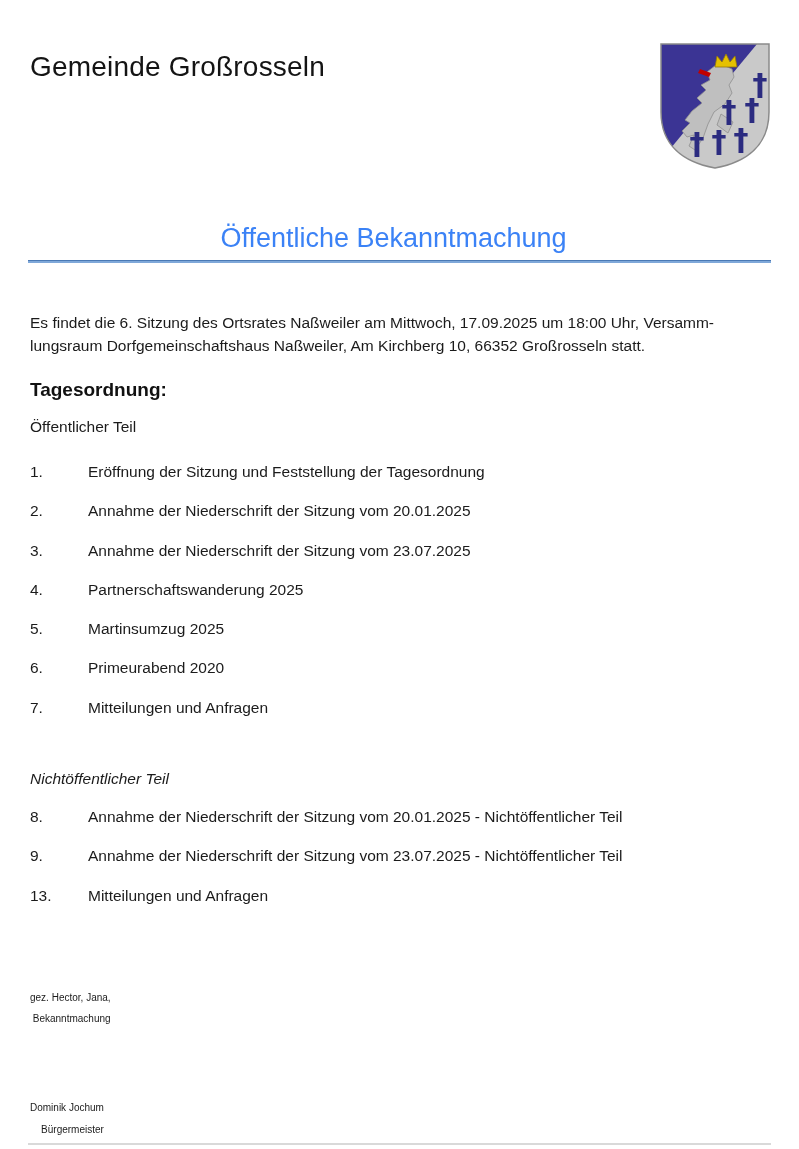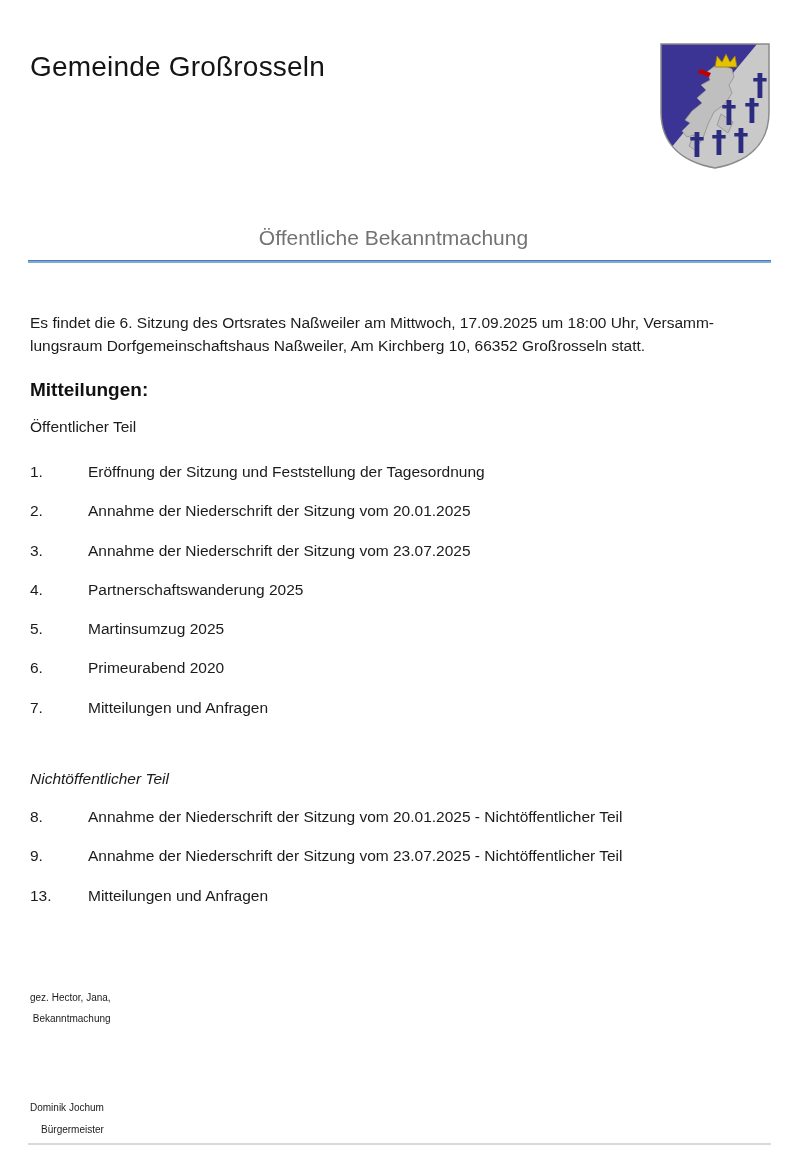--- a/index.html
+++ b/index.html
@@ -2,21 +2,21 @@
 <html><head>
 <meta charset="utf-8">
 <style>
   html,body{margin:0;padding:0;background:#ffffff;}
   .page{
     position:relative;width:787px;height:1149px;background:#ffffff;
     font-family:"Liberation Sans","DejaVu Sans",sans-serif;color:#1b1b1b;overflow:hidden;
   }
   .brand{position:absolute;left:30px;top:50px;font-size:28px;line-height:34px;color:#141414;font-weight:400;letter-spacing:0.2px;}
   .coa{position:absolute;left:659px;top:42px;}
-  .doc-title{position:absolute;left:0;top:222px;width:100%;text-align:center;font-size:21px;line-height:32px;color:#737373;font-weight:400;}
+  .doc-title{position:absolute;left:0;top:222px;width:100%;text-align:center;font-size:27px;line-height:32px;color:#3b82f6;font-weight:400;}
   .title-rule{position:absolute;left:28px;top:260px;width:743px;height:2px;background:#7FA8D9;border-top:1px solid #4A79B5;}
   .intro{position:absolute;left:30px;top:312px;width:748px;font-size:15.5px;line-height:22.5px;}
   .agenda-heading{position:absolute;left:30px;top:378px;font-size:19px;line-height:24px;font-weight:700;color:#111;}
   .section-label{position:absolute;left:30px;font-size:15.5px;line-height:20px;}
   .label-public{top:417px;}
   .label-nonpublic{top:769px;font-style:italic;}
   .agenda-list{position:absolute;left:30px;width:745px;}
   .list-public{top:462px;}
   .list-nonpublic{top:807px;}
   .agenda-row{height:39.3px;display:flex;align-items:flex-start;font-size:15.5px;line-height:19px;}
@@ -61,21 +61,21 @@
   </svg>
 
   <div class="doc-title">Öffentliche Bekanntmachung</div>
   <div class="title-rule"></div>
 
   <div class="intro">
     <span>Es findet die 6. Sitzung des Ortsrates Naßweiler am Mittwoch, 17.09.2025 um 18:00 Uhr, Versamm-</span><br>
     <span>lungsraum Dorfgemeinschaftshaus Naßweiler, Am Kirchberg 10, 66352 Großrosseln statt.</span>
   </div>
 
-  <div class="agenda-heading">Mitteilungen:</div>
+  <div class="agenda-heading">Tagesordnung:</div>
   <div class="section-label label-public">Öffentlicher Teil</div>
 
   <div class="agenda-list list-public">
     <div class="agenda-row">
       <span class="agenda-num">1.</span>
       <span class="agenda-text">Eröffnung der Sitzung und Feststellung der Tagesordnung</span>
     </div>
     <div class="agenda-row">
       <span class="agenda-num">2.</span>
       <span class="agenda-text">Annahme der Niederschrift der Sitzung vom 20.01.2025</span>

